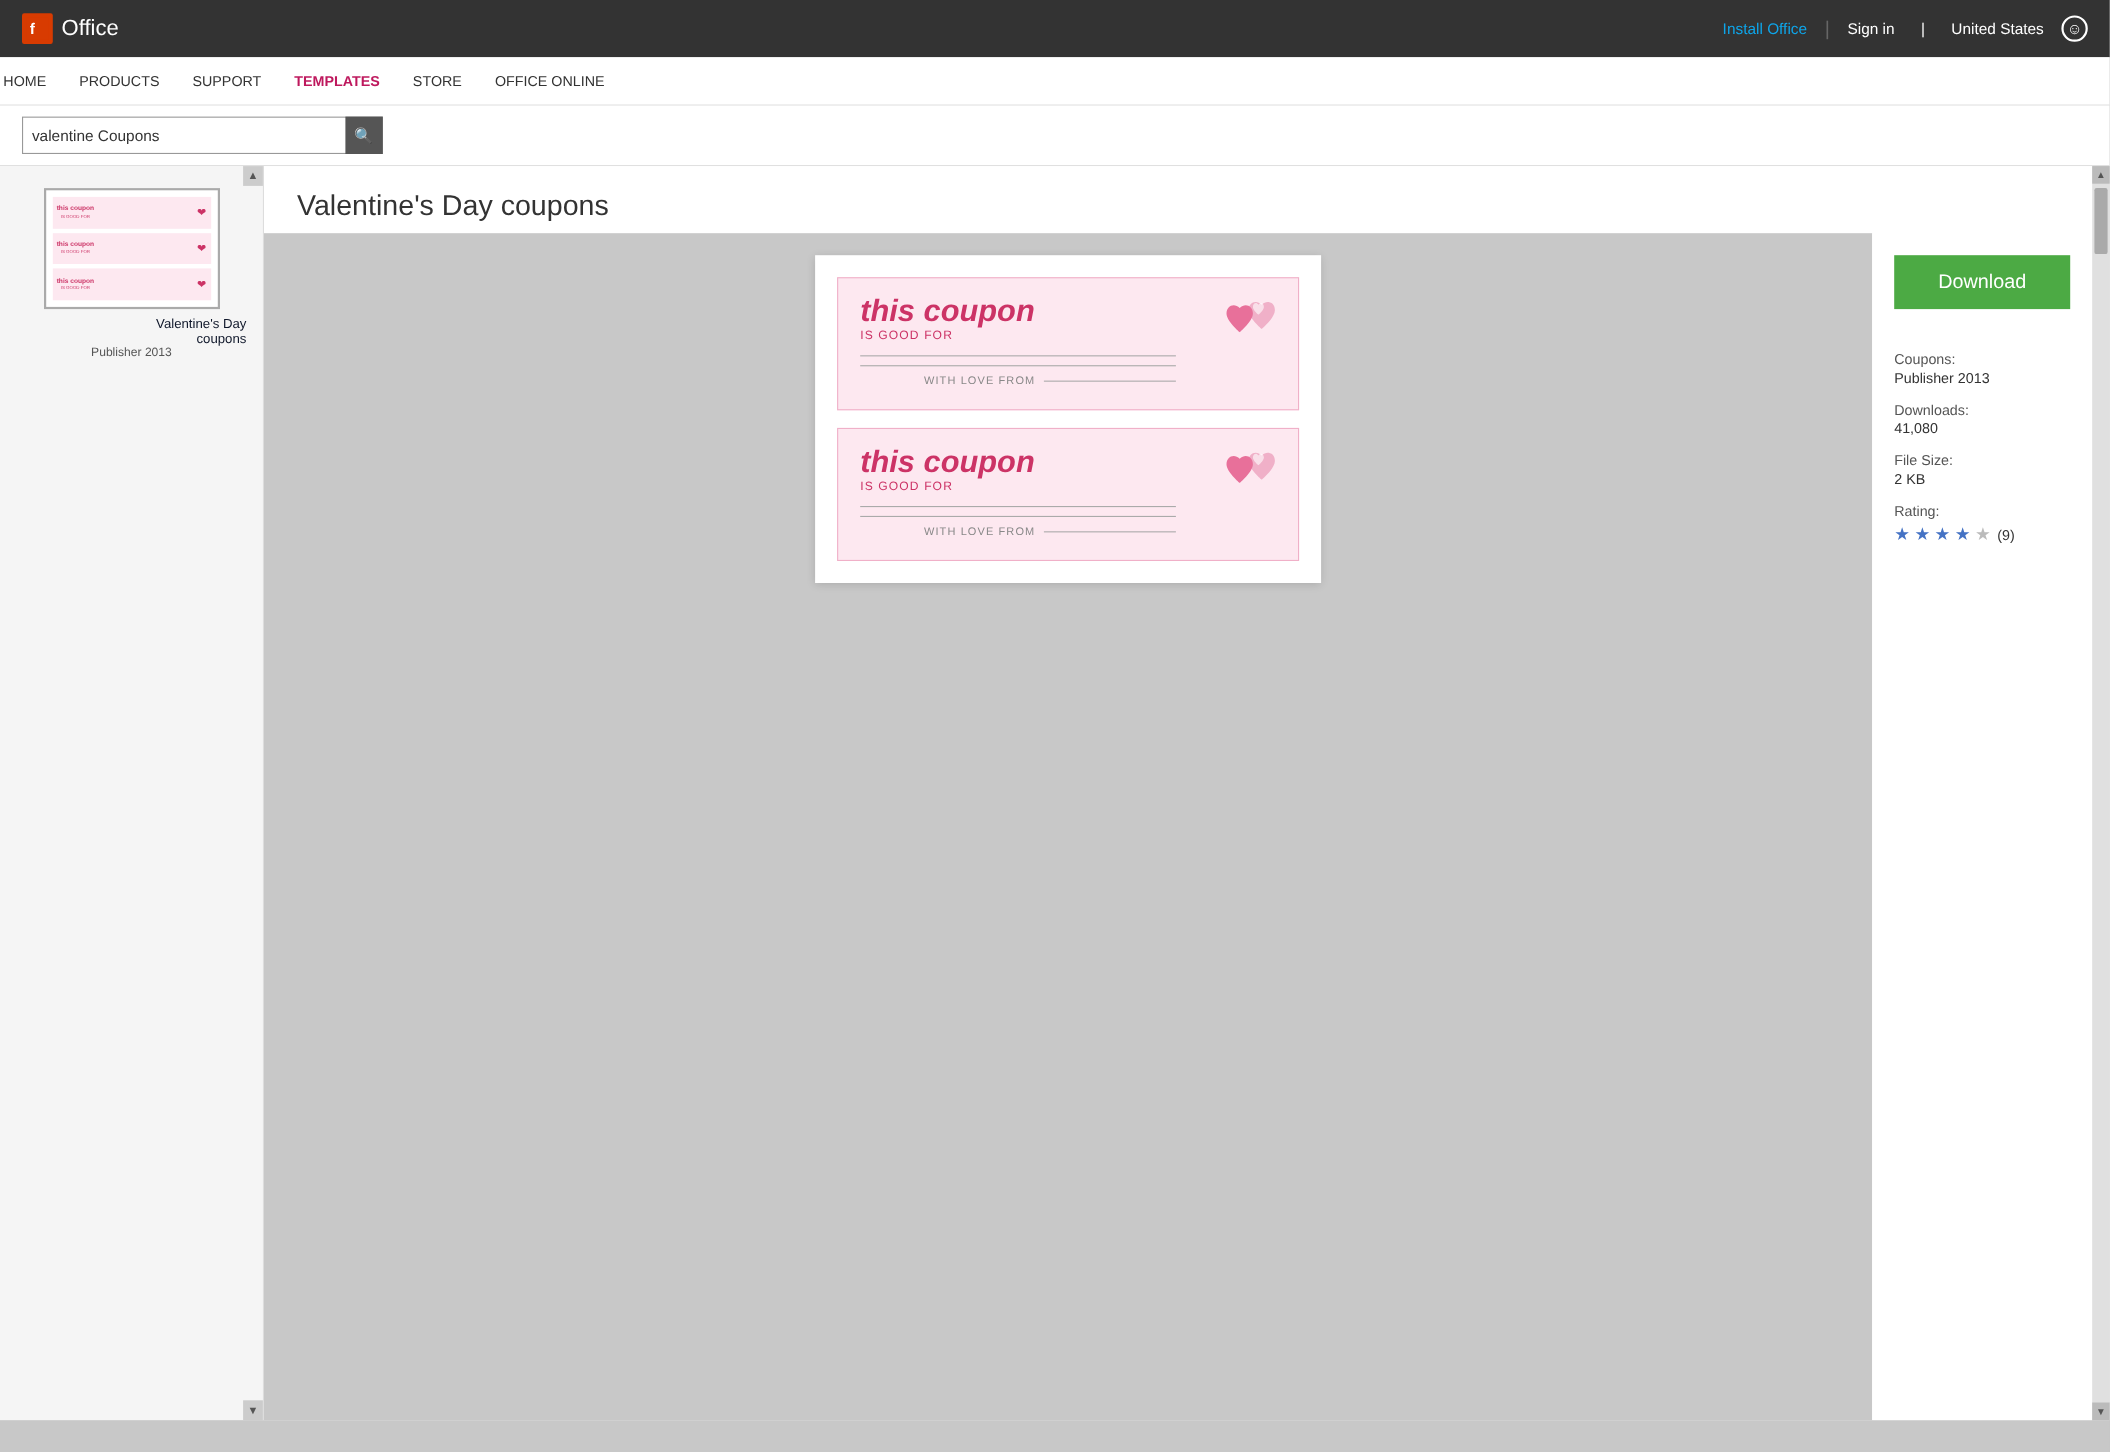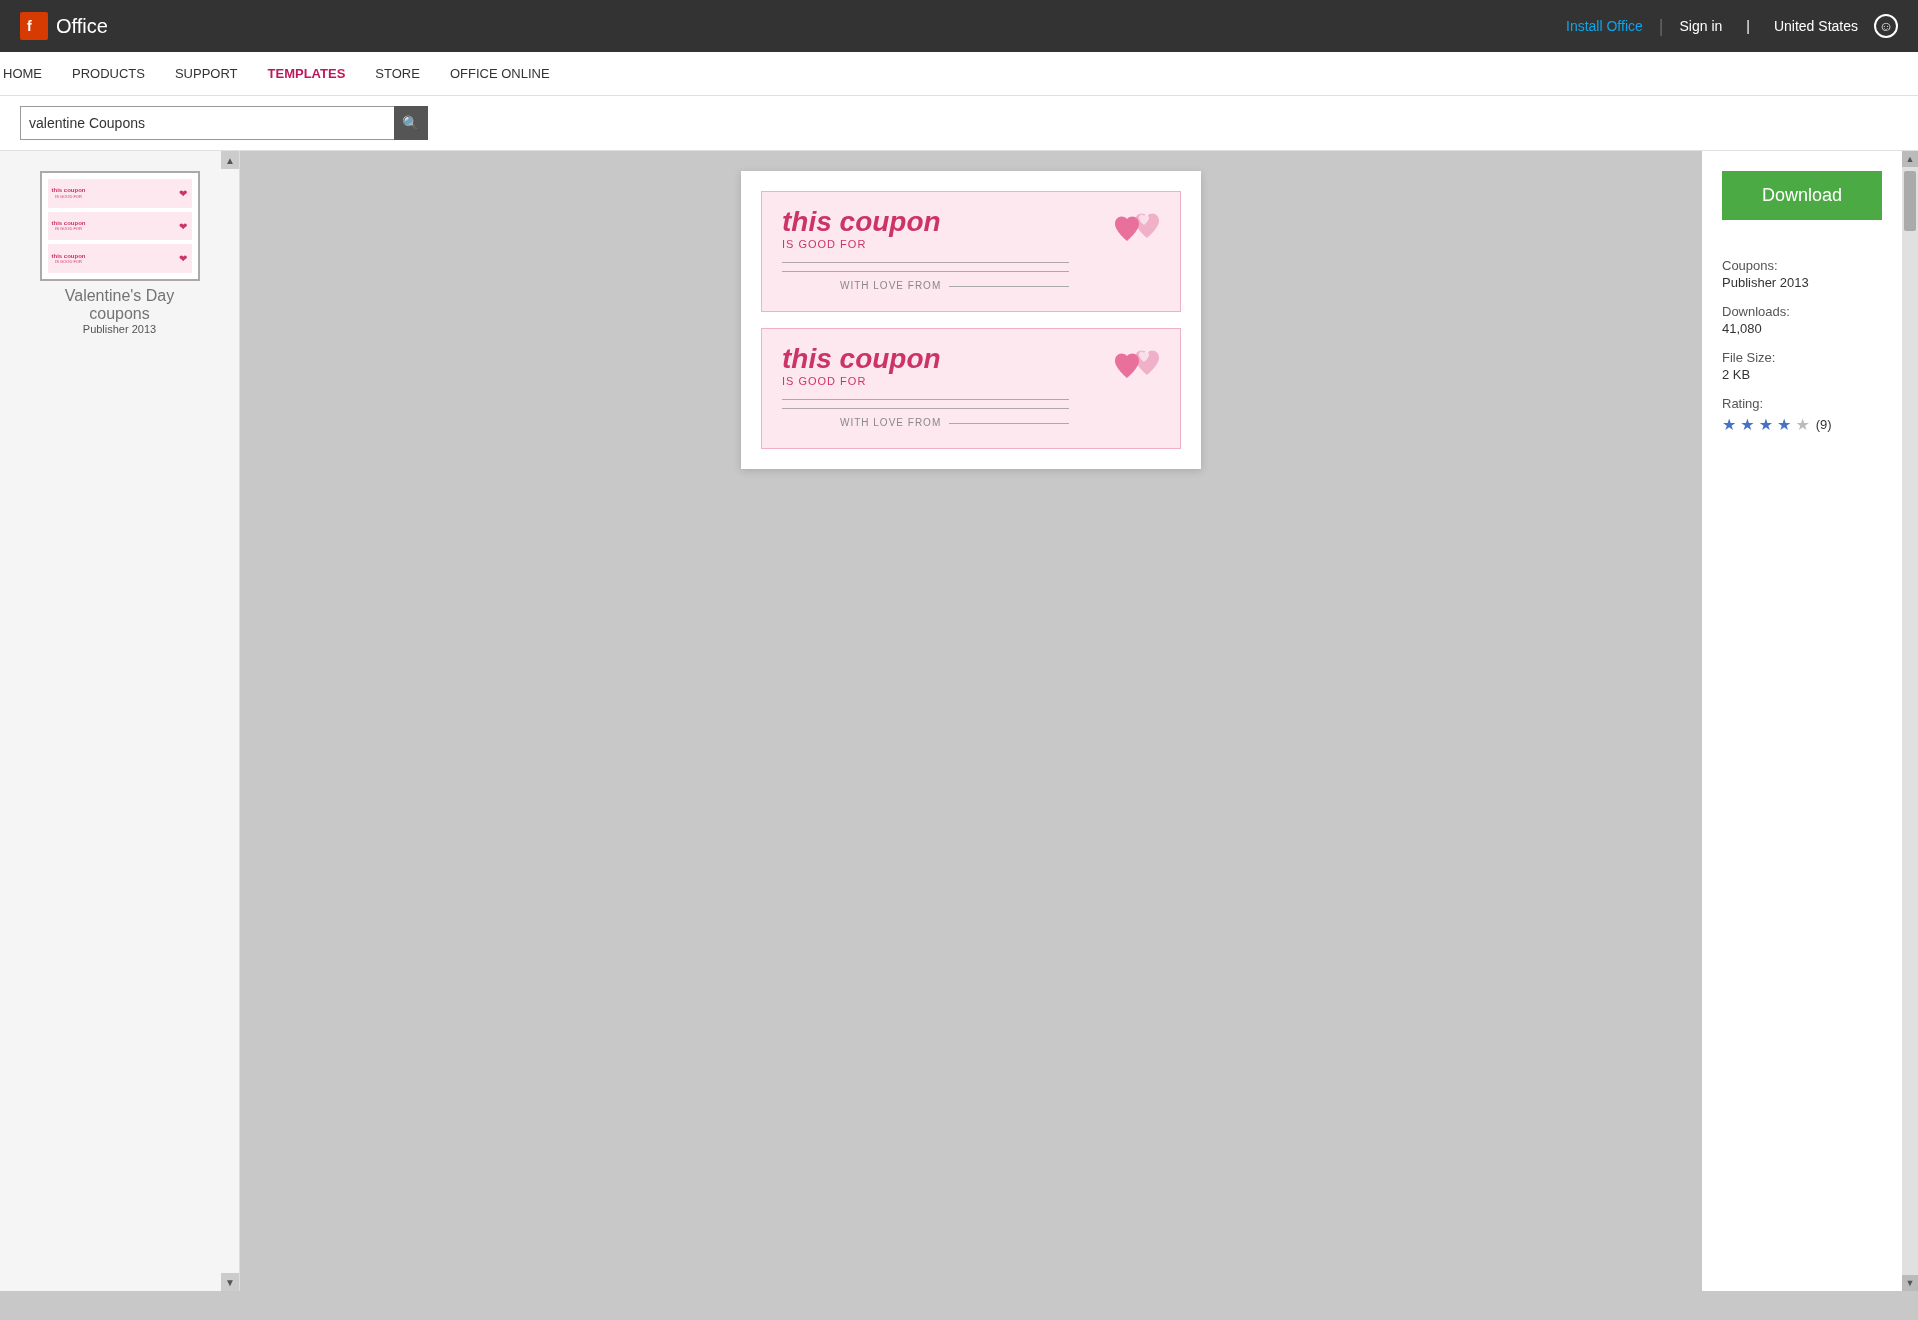--- a/index.html
+++ b/index.html
@@ -102,21 +102,21 @@
     
     .search-bar {
       background: #fff;
       padding: 10px 20px;
       border-bottom: 1px solid #e0e0e0;
       display: flex;
       align-items: center;
     }
     .search-input-wrapper {
       position: relative;
-      width: 408px;
+      width: 328px;
     }
     .search-input {
       width: 100%;
       height: 34px;
       border: 1px solid #999;
       padding: 4px 34px 4px 8px;
       font-size: 14px;
       outline: none;
       color: #333;
     }
@@ -209,24 +209,24 @@
       color: #cc3366;
       font-weight: bold;
       line-height: 1.2;
     }
     .thumb-coupon-heart {
       margin-left: auto;
       font-size: 10px;
       color: #cc3366;
     }
     .thumb-label-title {
-      color: #737373;
-      font-size: 16px;
+      color: #0f172a;
+      font-size: 12px;
       margin-top: 6px;
-      text-align: center;
+      text-align: right;
       cursor: pointer;
     }
     .thumb-label-sub {
       color: #555;
       font-size: 11px;
       text-align: center;
     }
 
     
     .detail-area {
@@ -510,20 +510,21 @@
         <span>coupons</span>
       </div>
       <div class="thumb-label-sub">Publisher 2013</div>
     </div>
 
     <div class="sidebar-scroll-down">▼</div>
   </div>
 
   <div class="detail-area">
 
+    <h1 class="detail-title">Valentine's Day coupons</h1>
 
     <div class="detail-body">
 
       <div class="preview-area">
         <div class="preview-document">
 
           <div class="coupon-card">
             <div class="coupon-left">
               <div class="coupon-title">this coupon</div>
               <div class="coupon-subtitle">IS GOOD FOR</div>

